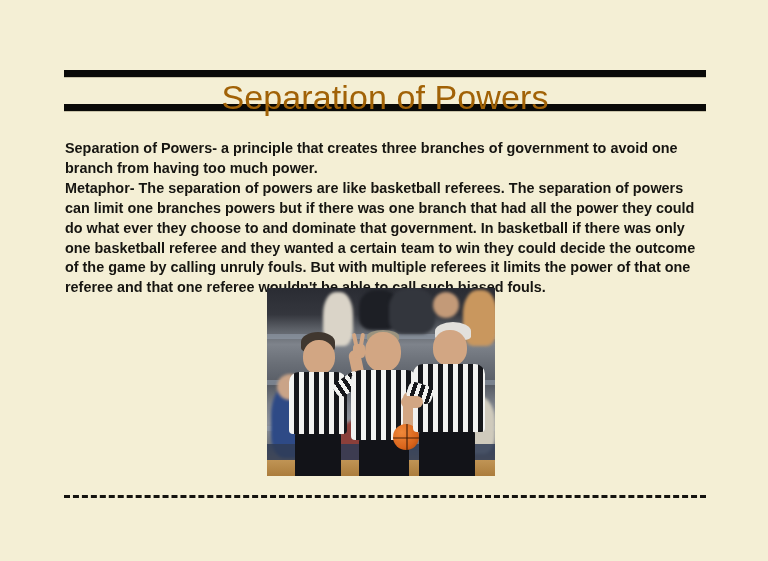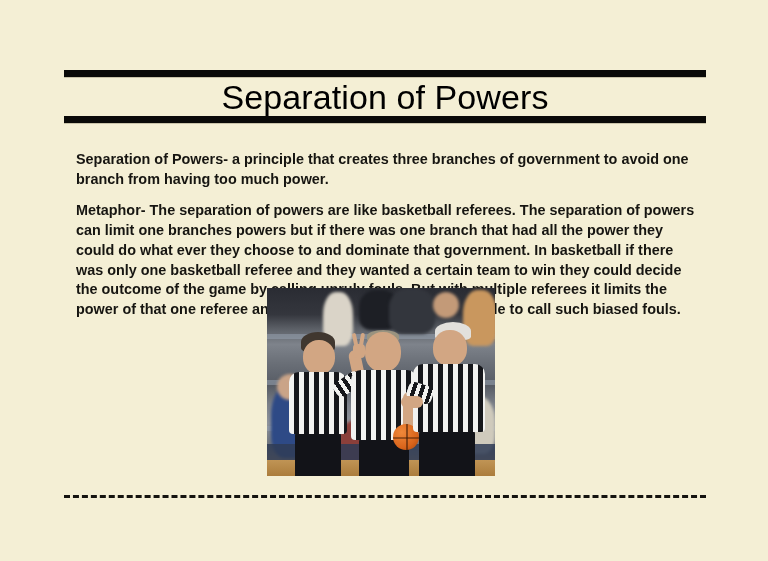--- a/index.html
+++ b/index.html
@@ -38,43 +38,43 @@
     height: 7px;
     background: #0a0a08;
   }
   .rule-top {
     box-shadow: 0 1px 0 rgba(120,115,90,0.35);
   }
   .rule-bottom {
     box-shadow: 0 1px 0 rgba(120,115,90,0.35);
   }
   .title-text {
-    height: 39px;
+    height: 27px;
     line-height: 41px;
     text-align: center;
     font-size: 34px;
     font-weight: 400;
-    color: #000000;
+    color: #a16207;
     letter-spacing: 0.1px;
     white-space: nowrap;
   }
 
   
   .body-copy {
     position: absolute;
     left: 64px;
     top: 138px;
     width: 645px;
     font-size: 14.4px;
     font-weight: bold;
     line-height: 19.7px;
     color: #161511;
   }
   .body-copy p {
-    margin: 12px;
+    margin: 1px;
   }
 
   
   .photo {
     position: absolute;
     left: 267px;
     top: 288px;
     width: 228px;
     height: 188px;
     overflow: hidden;

